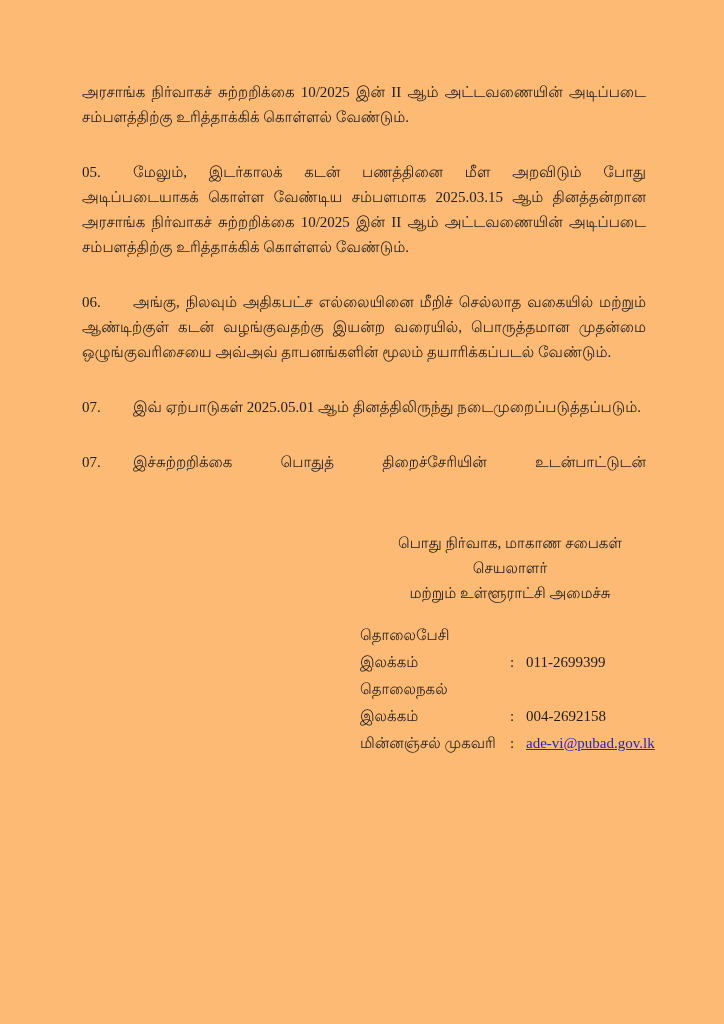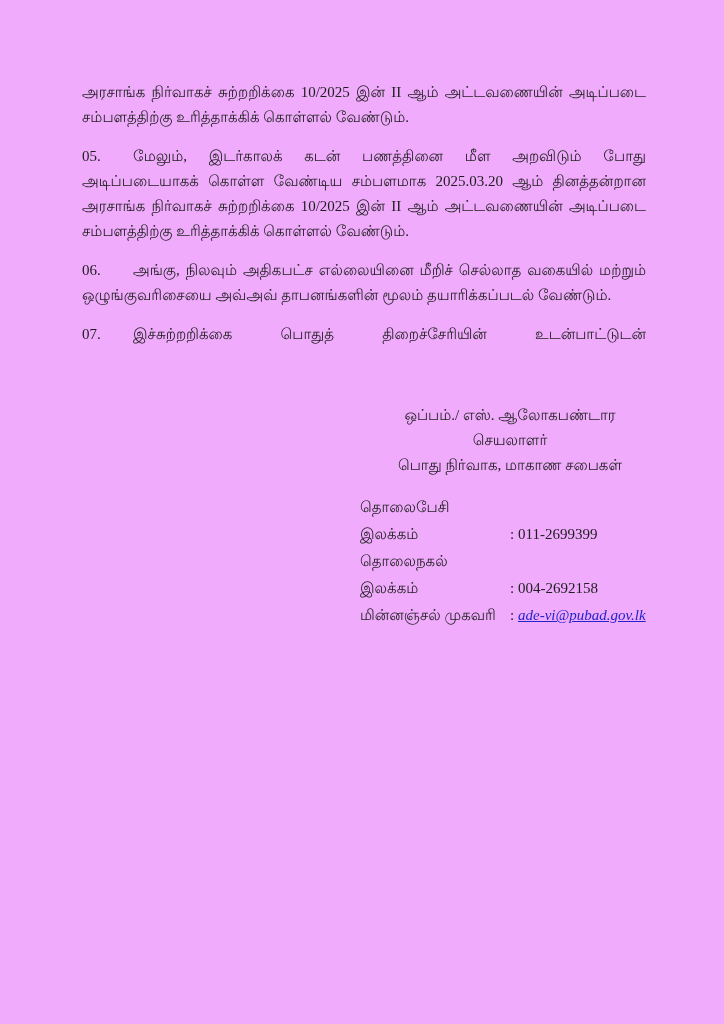--- a/index.html
+++ b/index.html
@@ -5,21 +5,21 @@
   html, body {
     margin: 0;
     padding: 0;
     background: #ffffff;
   }
   .page {
     position: relative;
     width: 724px;
     height: 1024px;
     box-sizing: border-box;
-    background: #f0abfc;
+    background: #fdba74;
     color: #1e1e1e;
     font-family: "Liberation Serif", serif;
     font-size: 15px;
     padding: 80px 78px 0 82px;
     overflow: hidden;
   }
   .doc-body p.para {
     margin: 0 0 14px 0;
     line-height: 25px;
   }
@@ -30,20 +30,21 @@
   }
   .pline-last {
     display: block;
     text-align: left;
     text-align-last: left;
   }
   .para-num {
     display: inline-block;
     width: 51px;
     text-align: left;
+    margin-top: 16px;
   }
   .signature-block {
     margin: 56px 0 0 288px;
     width: 280px;
     text-align: center;
     line-height: 25px;
   }
   .signature-block .sig-line {
     display: block;
   }
@@ -63,61 +64,65 @@
     text-align: left;
   }
   .contact-colon {
     display: inline-block;
     width: 12px;
     flex: 0 0 12px;
     text-align: center;
   }
   .contact-value {
     display: inline-block;
+    margin-left: 8px;
     white-space: nowrap;
   }
   .email-link {
     color: #2323cb;
     text-decoration: underline;
     cursor: pointer;
-    font-style: italic;
   }
 </style>
 </head>
 <body>
 
 <div class="page">
   <div class="doc-body">
 
     <p class="para">
       <span class="pline">அரசாங்க நிர்வாகச் சுற்றறிக்கை 10/2025 இன் II ஆம் அட்டவணையின் அடிப்படை</span>
       <span class="pline-last">சம்பளத்திற்கு உரித்தாக்கிக் கொள்ளல் வேண்டும்.</span>
     </p>
 
     <p class="para">
       <span class="pline"><span class="para-num">05.</span><span>மேலும், இடர்காலக் கடன் பணத்தினை மீள அறவிடும் போது</span></span>
-      <span class="pline">அடிப்படையாகக் கொள்ள வேண்டிய சம்பளமாக 2025.03.20 ஆம் தினத்தன்றான</span>
+      <span class="pline">அடிப்படையாகக் கொள்ள வேண்டிய சம்பளமாக 2025.03.15 ஆம் தினத்தன்றான</span>
       <span class="pline">அரசாங்க நிர்வாகச் சுற்றறிக்கை 10/2025 இன் II ஆம் அட்டவணையின் அடிப்படை</span>
       <span class="pline-last">சம்பளத்திற்கு உரித்தாக்கிக் கொள்ளல் வேண்டும்.</span>
     </p>
 
     <p class="para">
       <span class="pline"><span class="para-num">06.</span><span>அங்கு, நிலவும் அதிகபட்ச எல்லையினை மீறிச் செல்லாத வகையில் மற்றும்</span></span>
+      <span class="pline">ஆண்டிற்குள் கடன் வழங்குவதற்கு இயன்ற வரையில், பொருத்தமான முதன்மை</span>
       <span class="pline-last">ஒழுங்குவரிசையை அவ்அவ் தாபனங்களின் மூலம் தயாரிக்கப்படல் வேண்டும்.</span>
     </p>
 
+    <p class="para">
+      <span class="pline-last"><span class="para-num">07.</span><span>இவ் ஏற்பாடுகள் 2025.05.01 ஆம் தினத்திலிருந்து நடைமுறைப்படுத்தப்படும்.</span></span>
+    </p>
 
     <p class="para">
       <span class="pline"><span class="para-num">07.</span><span>இச்சுற்றறிக்கை பொதுத் திறைச்சேரியின் உடன்பாட்டுடன்</span></span>
     </p>
 
     <div class="signature-block">
-      <span class="sig-line">ஒப்பம்./ எஸ். ஆலோகபண்டார</span>
+      <span class="sig-line">பொது நிர்வாக, மாகாண சபைகள்</span>
       <span class="sig-line">செயலாளர்</span>
-      <span class="sig-line">பொது நிர்வாக, மாகாண சபைகள்</span>
+      <span class="sig-line">மற்றும் உள்ளூராட்சி அமைச்சு</span>
     </div>
 
     <div class="contact-block">
       <div class="contact-row">
         <span class="contact-label">தொலைபேசி இலக்கம்</span>
         <span class="contact-colon">:</span>
         <span class="contact-value">011-2699399</span>
       </div>
       <div class="contact-row">
         <span class="contact-label">தொலைநகல் இலக்கம்</span>

